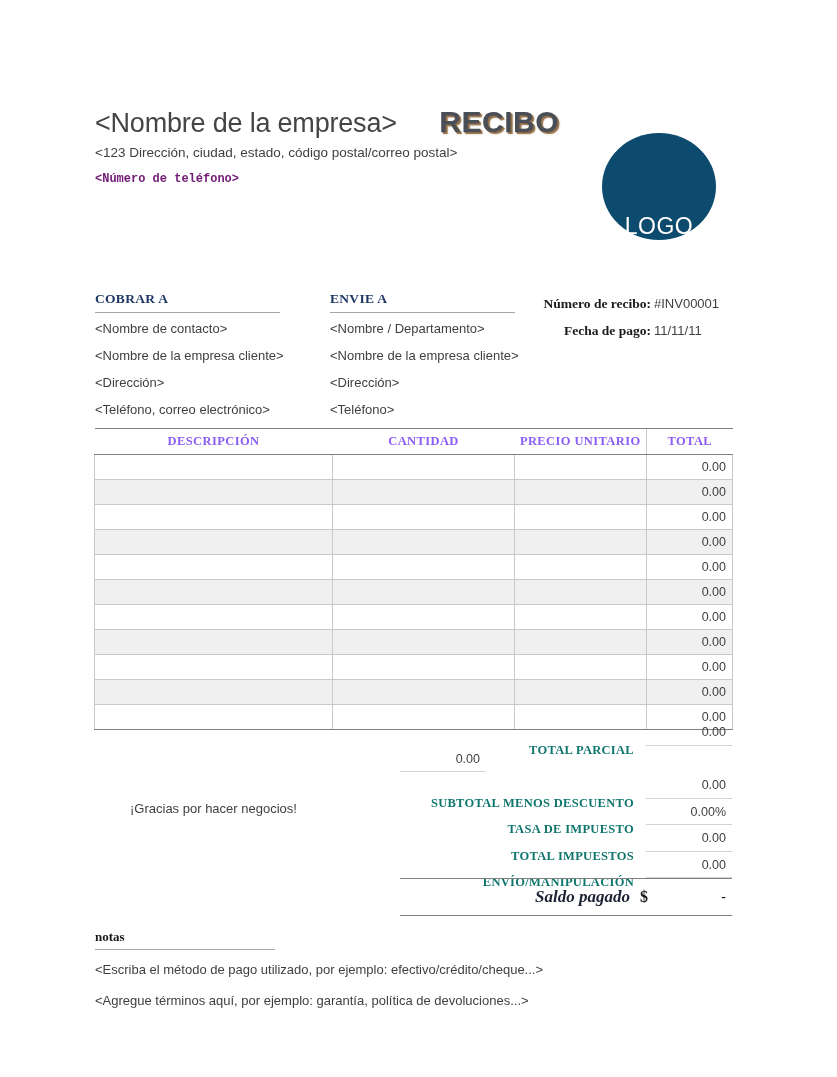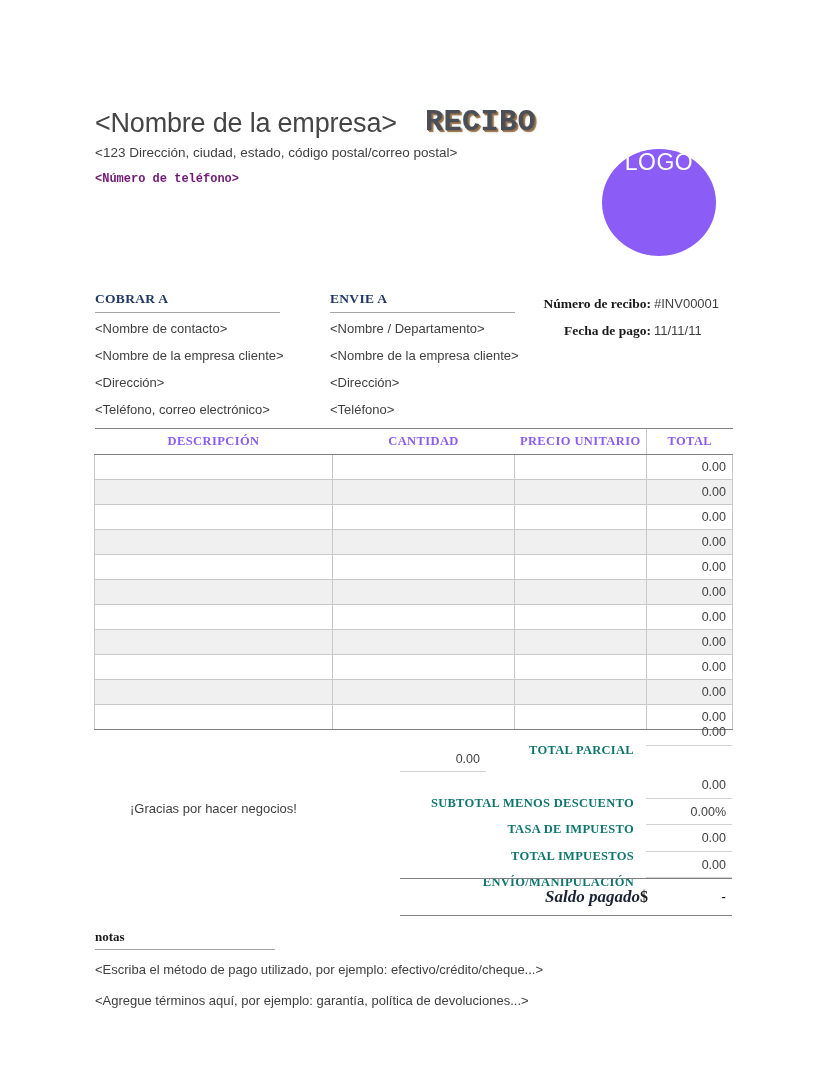--- a/index.html
+++ b/index.html
@@ -46,43 +46,43 @@
     font-family: Liberation Mono, monospace;
     font-weight: bold;
     font-size: 12px;
     color: #701a75;
     line-height: 28px;
     white-space: nowrap;
   }
 
   .doc-title {
     position: absolute;
-    right: 129px;
+    right: 106px;
     top: 105px;
-    font-family: Liberation Mono, monospace;
+    font-family: Liberation Sans, sans-serif;
     font-weight: bold;
     font-size: 30px;
     letter-spacing: 0.5px;
     color: #4a4f57;
     text-shadow:
       1px 1px 0 #8a6a4a,
       2px 2px 0 #a07d53,
       2px 2px 2px rgba(120,90,60,0.5);
   }
 
   .logo-circle {
     position: absolute;
     left: 602px;
-    top: 149px;
+    top: 133px;
     width: 114px;
     height: 107px;
     border-radius: 50%;
-    background: #8b5cf6;
+    background: #0c4a6e;
     display: flex;
-    align-items: flex-start;
+    align-items: flex-end;
     justify-content: center;
   }
   .logo-text {
     color: #ffffff;
     font-size: 23px;
     letter-spacing: 0.5px;
   }
 
   
   .addr-col {
@@ -233,20 +233,21 @@
     border-bottom: 1.8px solid #808080;
   }
   .balance-label {
     flex: 1;
     text-align: right;
     font-family: "Liberation Serif", serif;
     font-weight: bold;
     font-style: italic;
     font-size: 17px;
     color: #1a2233;
+    padding-right: 10px;
     white-space: nowrap;
   }
   .balance-currency {
     font-family: "Liberation Serif", serif;
     font-weight: bold;
     font-size: 16px;
     color: #1a1a1a;
     width: 22px;
     text-align: left;
   }

